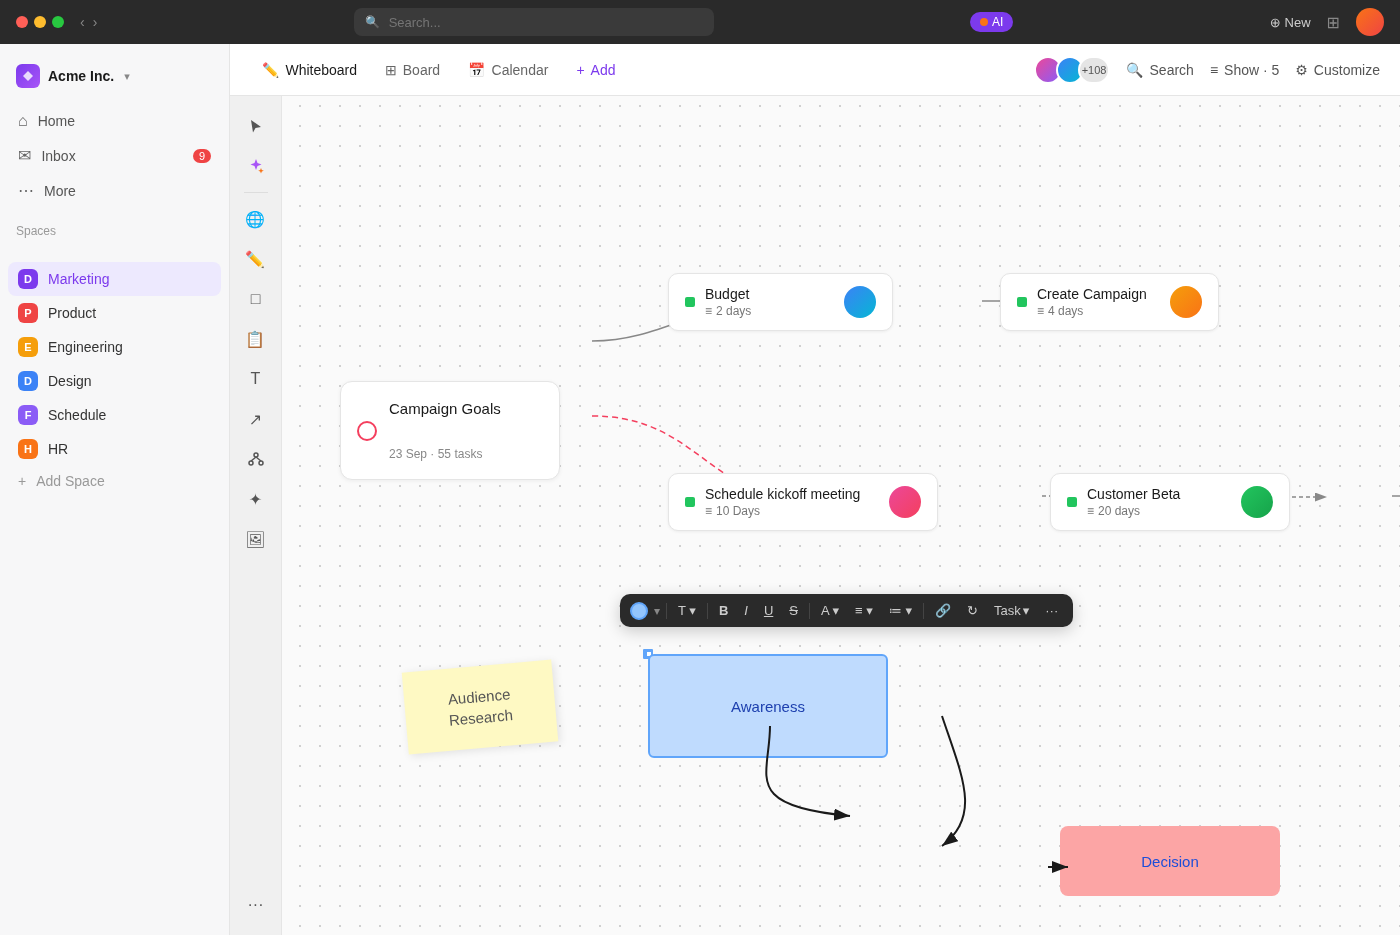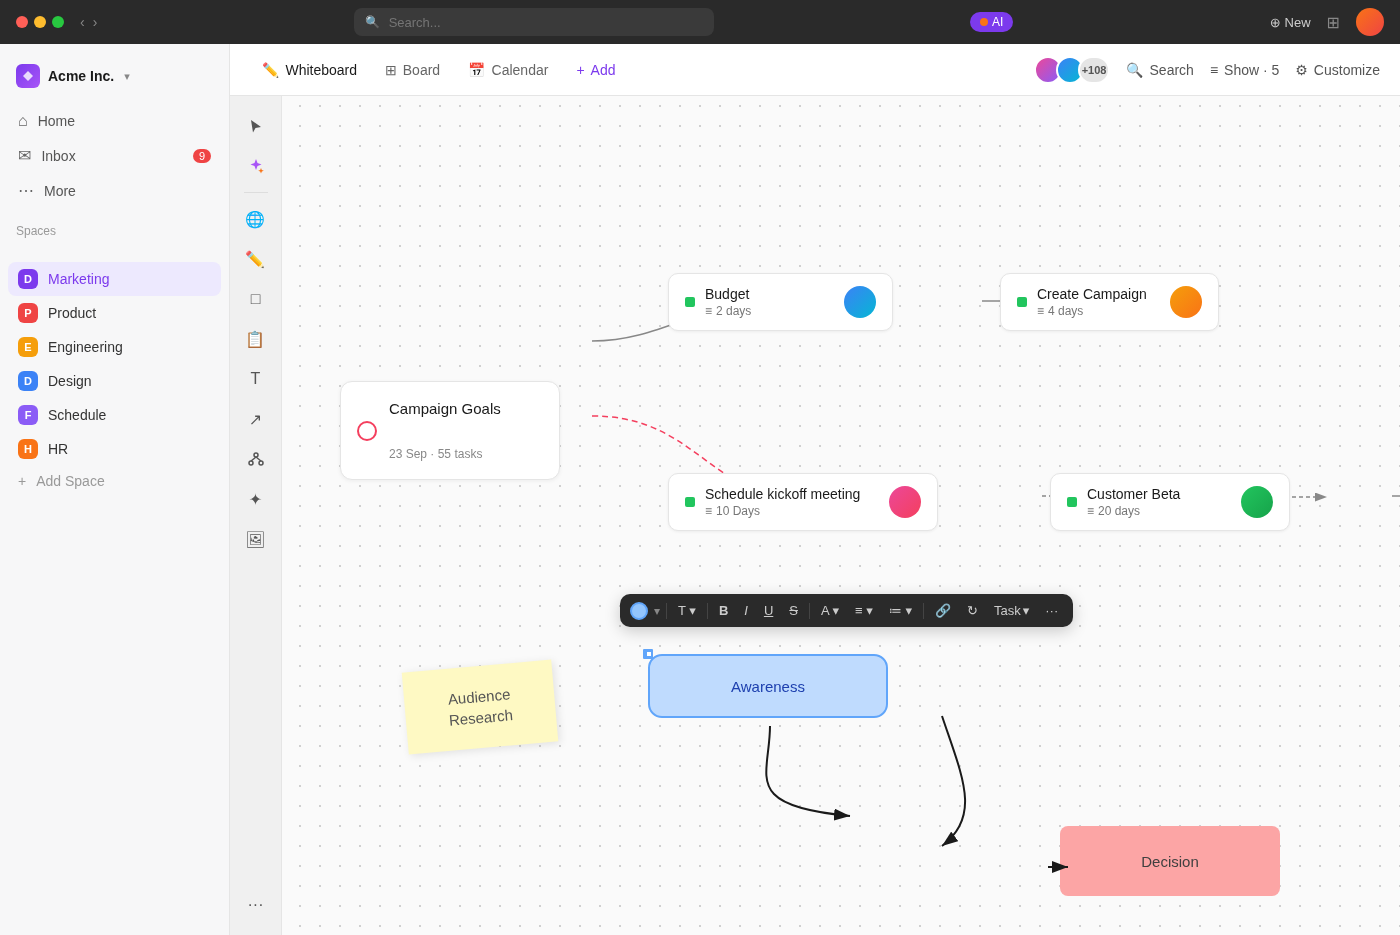--- a/index.html
+++ b/index.html
@@ -52,21 +52,21 @@
     .tab { display: flex; align-items: center; gap: 6px; padding: 8px 12px; border-radius: 6px; cursor: pointer; font-size: 14px; color: #666; position: relative; }
     .tab.active { color: #1a1a1a; font-weight: 500; }
     .tab.active::after { content: ''; position: absolute; bottom: -13px; left: 0; right: 0; height: 2px; background: #7c3aed; border-radius: 2px; }
     .tab-icon { font-size: 14px; }
     .tab-add { color: #7c3aed; }
     .topbar-right { margin-left: auto; display: flex; align-items: center; gap: 16px; }
     .topbar-btn { display: flex; align-items: center; gap: 6px; color: #555; font-size: 14px; cursor: pointer; }
 
     
     .avatar-group { display: flex; align-items: center; }
-    .avatar-count { background: #e5e5e5; color: #555; font-size: 11px; font-weight: 700; width: 32px; height: 28px; border-radius: 50px; display: flex; align-items: center; justify-content: center; margin-left: -6px; border: 2px solid white; }
+    .avatar-count { background: #e5e5e5; color: #555; font-size: 11px; font-weight: 400; width: 32px; height: 28px; border-radius: 50px; display: flex; align-items: center; justify-content: center; margin-left: -6px; border: 2px solid white; }
 
     
     .canvas { flex: 1; position: relative; overflow: hidden; background-image: radial-gradient(circle, #d0d0d0 1px, transparent 1px); background-size: 20px 20px; background-color: #fafafa; }
 
     
     .canvas-toolbar { position: absolute; left: 0; top: 0; bottom: 0; width: 52px; background: #f0f0f0; border-right: 1px solid #e5e5e5; display: flex; flex-direction: column; align-items: center; padding: 12px 0; gap: 4px; z-index: 10; }
     .tool-btn { width: 36px; height: 36px; border-radius: 8px; display: flex; align-items: center; justify-content: center; cursor: pointer; color: #555; font-size: 16px; }
     .tool-separator { width: 24px; height: 1px; background: #ddd; margin: 4px 0; }
     .tool-more { margin-top: auto; }
     .wb-node-title { font-size: 15px; font-weight: 500; color: #1a1a1a; margin-bottom: 4px; }
@@ -80,23 +80,23 @@
     .task-days { font-size: 12px; color: #777; display: flex; align-items: center; gap: 4px; margin-top: 2px; }
 
     
     .arrow-svg { position: absolute; pointer-events: none; overflow: visible; }
 
     
     .sticky-note { position: absolute; background: #fef9c3; padding: 20px; transform: rotate(-5deg); box-shadow: 2px 2px 8px rgba(0,0,0,0.1); font-size: 15px; font-weight: 500; color: #555; line-height: 1.4; width: 150px; text-align: center; }
 
     
     .diagram-node { position: absolute; border-radius: 8px; display: flex; align-items: center; justify-content: center; font-size: 15px; font-weight: 500; }
-    .diagram-awareness { background: #bfdbfe; border: 2px solid #60a5fa; color: #1e40af; width: 240px; height: 64px; border-radius: 14px; }
+    .diagram-awareness { background: #bfdbfe; border: 2px solid #60a5fa; color: #1e40af; width: 240px; height: 104px; border-radius: 6px; }
     .diagram-interest { background: #c4b5fd; border: none; color: #4c1d95; width: 220px; height: 70px; border-radius: 8px; }
-    .diagram-decision { background: #fca5a5; border: none; color: #404040; width: 220px; height: 70px; border-radius: 8px; }
+    .diagram-decision { background: #fca5a5; border: none; color: #1d4ed8; width: 220px; height: 70px; border-radius: 8px; }
 
     
     .selection-handle { position: absolute; width: 8px; height: 8px; background: white; border: 2px solid #60a5fa; border-radius: 1px; }
 
     
     .format-toolbar { position: absolute; background: #2a2a2a; border-radius: 10px; padding: 6px 10px; display: flex; align-items: center; gap: 6px; box-shadow: 0 4px 16px rgba(0,0,0,0.2); z-index: 20; }
     .fmt-btn { color: #ccc; font-size: 13px; cursor: pointer; padding: 3px 5px; border-radius: 4px; display: flex; align-items: center; gap: 2px; }
     .fmt-divider { width: 1px; height: 16px; background: #444; }
     .color-circle { width: 18px; height: 18px; border-radius: 50%; background: #93c5fd; border: 2px solid #60a5fa; }
 

